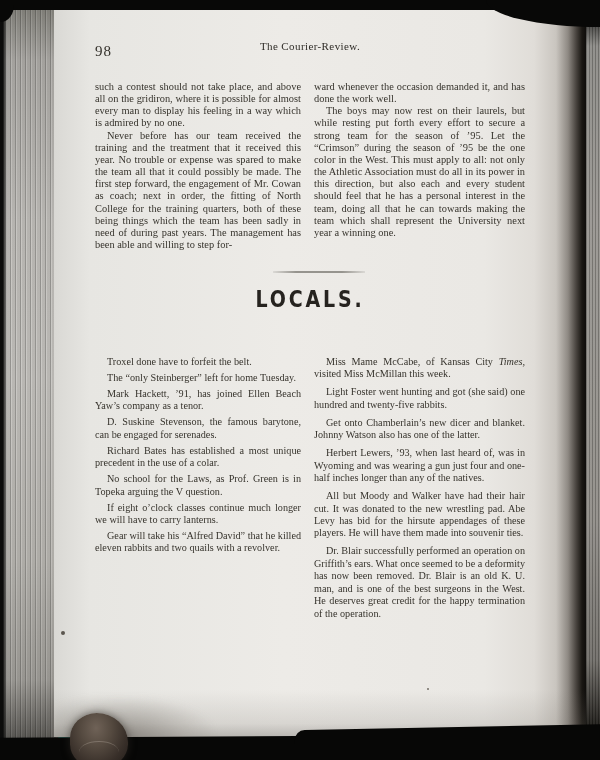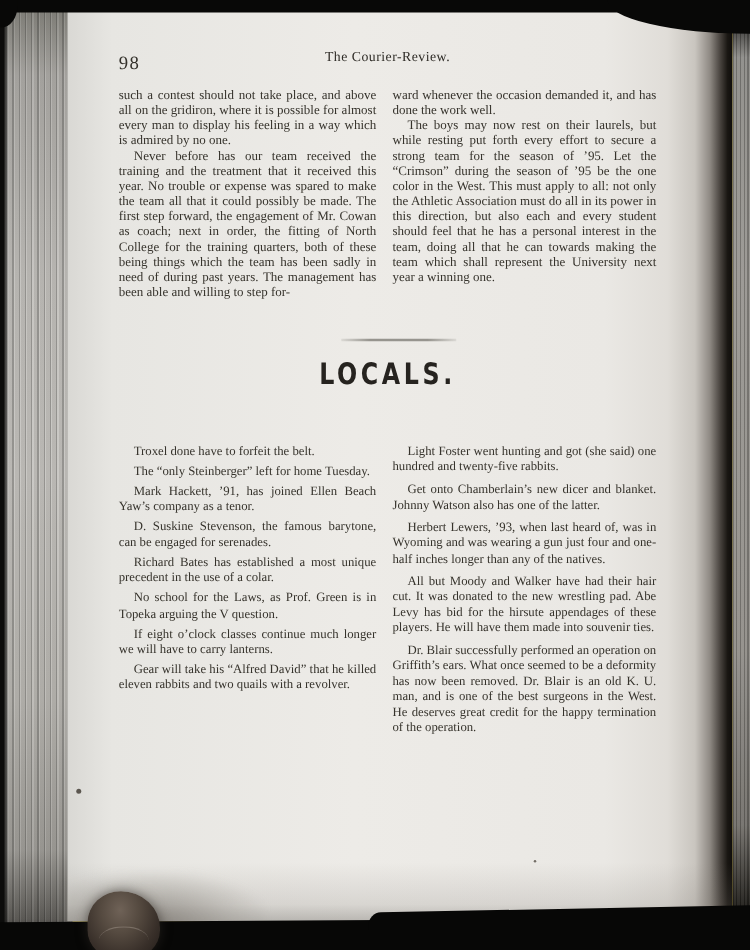--- a/index.html
+++ b/index.html
@@ -1,18 +1,18 @@
 <!DOCTYPE html>
 <html><head>
 <meta charset="utf-8">
 <style>
   html,body{margin:0;padding:0;background:#000;}
   .stage{
     position:relative;width:600px;height:760px;overflow:hidden;
-    background:#fde047;
+    background:#14b8a6;
     font-family:"Liberation Serif","DejaVu Serif",serif;
   }
   
   .fore-edge{
     position:absolute;left:0;top:0;width:58px;height:760px;z-index:1;
     background:
       linear-gradient(90deg,#0c0c0b 0,#0c0c0b 3px,rgba(12,12,11,0) 7px),
       repeating-linear-gradient(90deg,rgba(42,42,40,0.30) 0 1px,rgba(255,255,255,0.12) 1px 2px,rgba(125,123,119,0.14) 2px 5px),
       linear-gradient(180deg,#77766f 0,#a9a7a3 60px,#bfbdb9 220px,#c3c1bd 380px,#b6b4af 560px,#9b9994 680px,#55534f 735px,#121110 760px);
   }
@@ -64,21 +64,21 @@
   }
   .speck{position:absolute;border-radius:50%;z-index:4;background:#5b564f;}
   .speck-a{left:61px;top:631px;width:4px;height:4px;}
   .speck-b{left:427px;top:688px;width:2px;height:2px;background:#736e66;}
   
   .content{position:absolute;left:95px;top:40px;width:430px;z-index:4;color:#36332c;}
   .masthead{position:relative;height:22px;}
   .page-number{position:absolute;left:0;top:3px;font-size:15px;letter-spacing:1px;color:#34312b;}
   .masthead-title{position:absolute;left:0;right:0;top:0;text-align:center;font-size:11px;letter-spacing:0.4px;color:#2e2b26;}
   .col{position:absolute;text-align:justify;}
-  .top-sec{top:31px;font-size:10.4px;line-height:12.15px;}
+  .top-sec{top:41px;font-size:10.4px;line-height:12.15px;}
   .col-l{left:0;width:206px;}
   .col-r{left:219px;width:211px;}
   .top-sec p{margin:0;text-indent:12px;}
   .top-sec p.noind{text-indent:0;}
   .divider{position:absolute;top:231px;left:0;right:0;}
   .divider-line{width:92px;height:2px;margin:0 auto;transform:translateX(9px);background:linear-gradient(90deg,rgba(120,118,112,0.15),#96948e 25%,#96948e 75%,rgba(120,118,112,0.15));}
   .locals-heading{
     position:absolute;top:247px;left:0;right:0;text-align:center;
     font-family:"DejaVu Sans","Liberation Sans",sans-serif;
     font-weight:700;font-size:20px;letter-spacing:3px;color:#26231f;
@@ -127,20 +127,21 @@
       <p>The “only Steinberger” left for home Tuesday.</p>
       <p>Mark Hackett, ’91, has joined Ellen Beach Yaw’s company as a tenor.</p>
       <p>D. Suskine Stevenson, the famous barytone, can be engaged for serenades.</p>
       <p>Richard Bates has established a most unique precedent in the use of a colar.</p>
       <p>No school for the Laws, as Prof. Green is in Topeka arguing the V question.</p>
       <p>If eight o’clock classes continue much longer we will have to carry lanterns.</p>
       <p>Gear will take his “Alfred David” that he killed eleven rabbits and two quails with a revolver.</p>
     </div>
 
     <div class="col locals col-r locals-r">
+      <p><span>Miss Mame McCabe, of Kansas City </span><span class="it">Times,</span><span> visited Miss McMillan this week.</span></p>
       <p>Light Foster went hunting and got (she said) one hundred and twenty-five rabbits.</p>
       <p>Get onto Chamberlain’s new dicer and blanket. Johnny Watson also has one of the latter.</p>
       <p>Herbert Lewers, ’93, when last heard of, was in Wyoming and was wearing a gun just four and one-half inches longer than any of the natives.</p>
       <p>All but Moody and Walker have had their hair cut. It was donated to the new wrestling pad. Abe Levy has bid for the hirsute appendages of these players. He will have them made into souvenir ties.</p>
       <p>Dr. Blair successfully performed an operation on Griffith’s ears. What once seemed to be a deformity has now been removed. Dr. Blair is an old K. U. man, and is one of the best surgeons in the West. He deserves great credit for the happy termination of the operation.</p>
     </div>
 
   </div>
 
   <div class="speck speck-a"></div>

